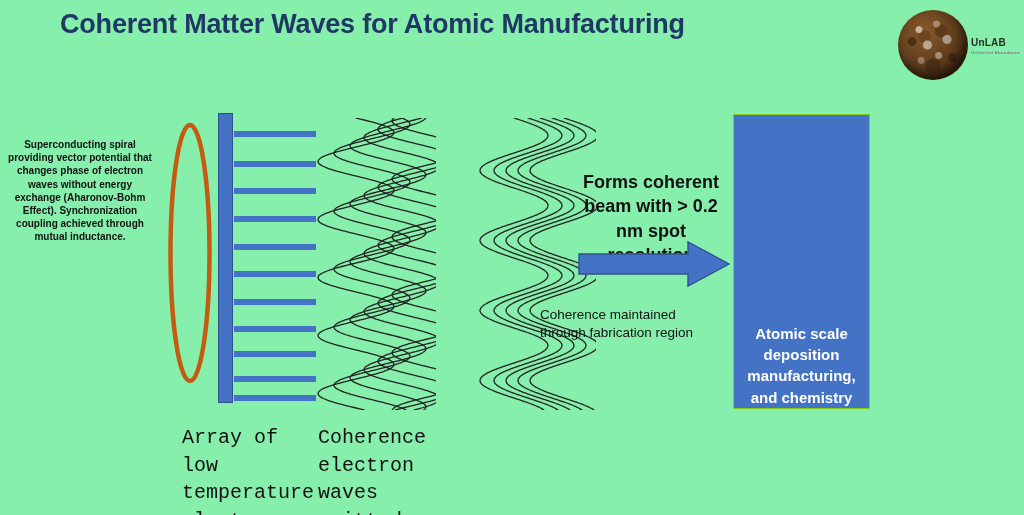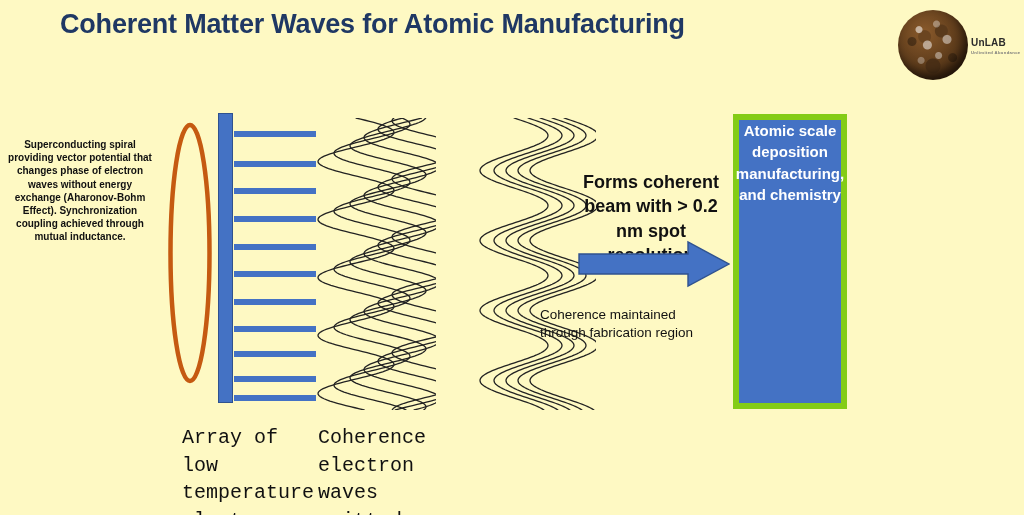--- a/index.html
+++ b/index.html
@@ -7,21 +7,21 @@
     padding: 0;
     background: #ffffff;
   }
   body {
     font-family: "Liberation Sans", sans-serif;
   }
   #slide {
     position: relative;
     width: 1024px;
     height: 515px;
-    background: #fef9c3;
+    background: #86efac;
     overflow: hidden;
   }
 
   
   #title {
     position: absolute;
     left: 60px;
     top: 8px;
     width: 780px;
     font-size: 27px;
@@ -178,27 +178,27 @@
     top: 240px;
     width: 152px;
     height: 48px;
   }
 
   
   #output-box {
     position: absolute;
     left: 733px;
     top: 114px;
-    width: 114px;
+    width: 137px;
     height: 295px;
     background: #4472C4;
-    border: 6px solid #84cc16;
+    border: 1px solid #84cc16;
     box-sizing: border-box;
     display: flex;
-    align-items: flex-start;
+    align-items: flex-end;
     justify-content: center;
   }
   #output-box-label {
     font-size: 15px;
     font-weight: bold;
     color: #ffffff;
     text-align: center;
     line-height: 1.42;
     padding: 0 6px;
   }

